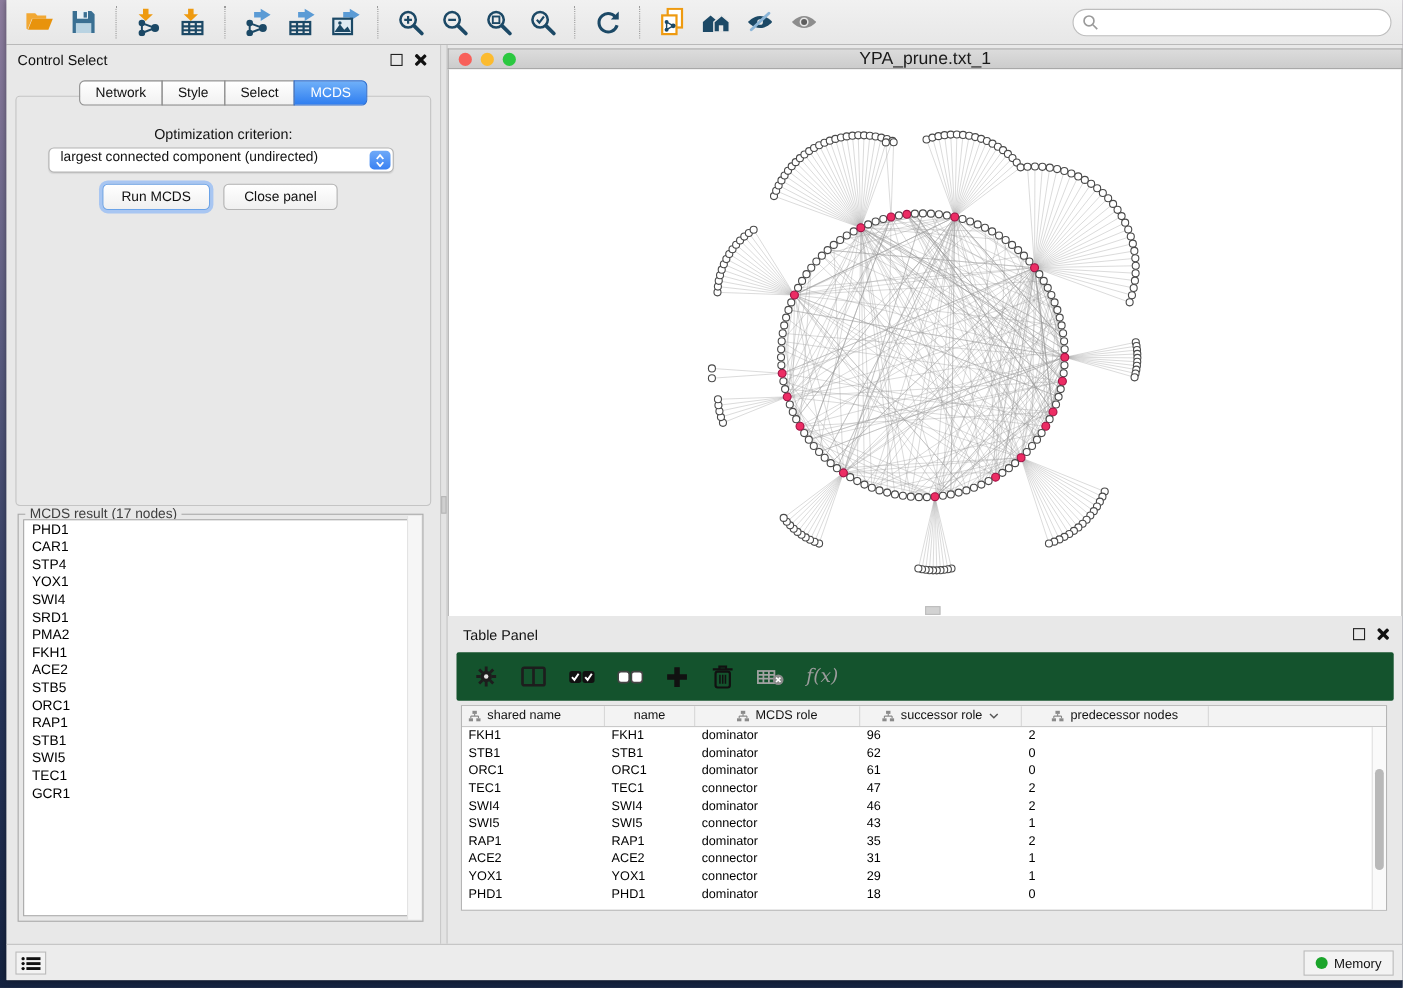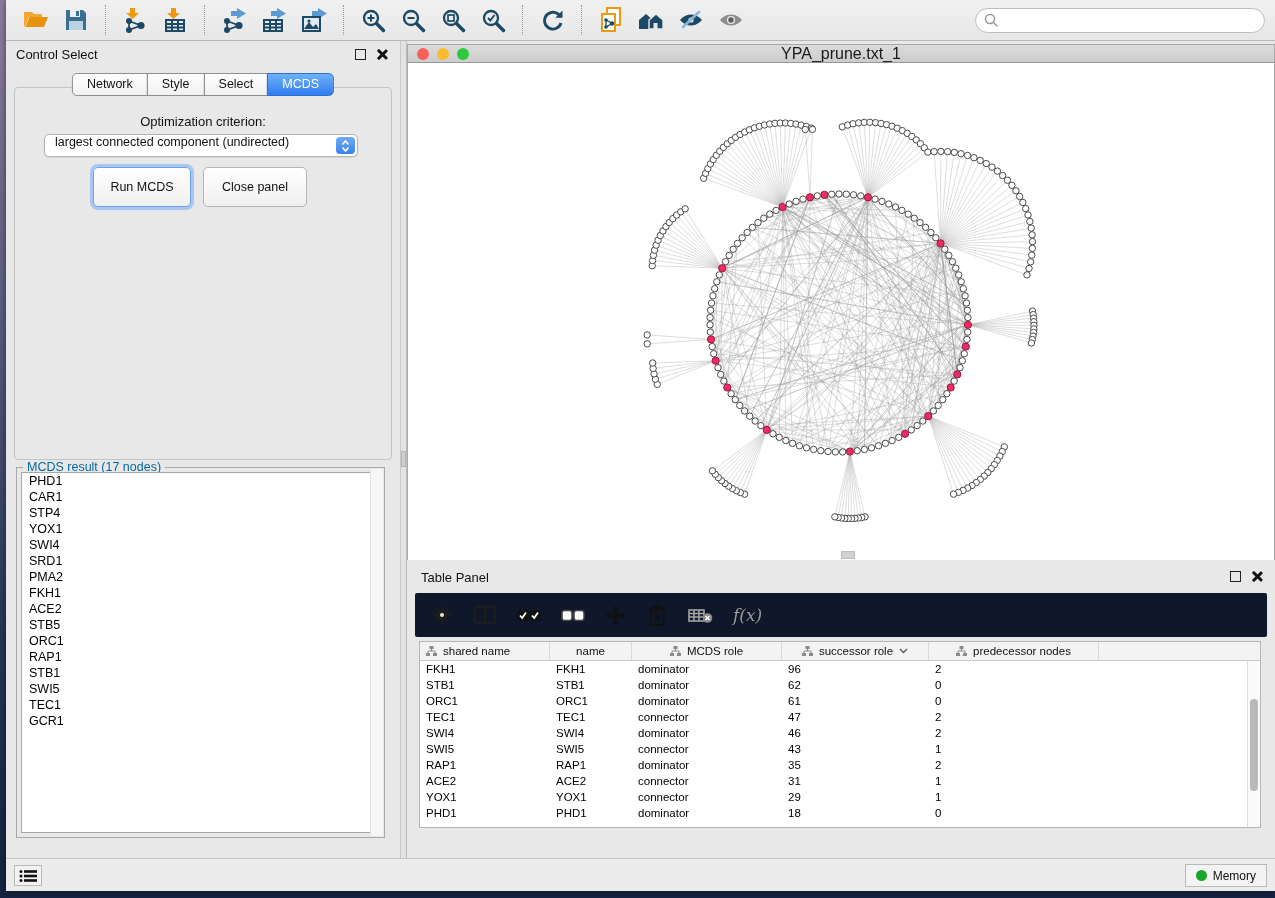--- a/index.html
+++ b/index.html
@@ -32,47 +32,47 @@
   .seg-tabs { position:absolute; top:32px; left:50%; transform:translateX(-50%); display:flex; z-index:3; }
   .seg { border:1px solid #8f8f8f; margin-left:-1px; background:linear-gradient(#ffffff,#f1f1f1); font-size:12.5px; padding:3px 14px 4px; color:#111; white-space:nowrap; }
   .seg:first-child { border-radius:5px 0 0 5px; margin-left:0; }
   .seg:last-child { border-radius:0 5px 5px 0; }
   .seg.sel { background:linear-gradient(#6fb0f9,#2f7ef0); color:#fff; border-color:#2f6fd0; }
 
   .tab-content { position:absolute; left:8px; right:8px; top:46px; height:373px; border:1px solid #c4c4c4; border-radius:4px; background:#e8e8e8; }
   .opt-label { position:absolute; top:73px; left:0; width:100%; text-align:center; font-size:13px; color:#111; }
   .popup { position:absolute; left:38px; top:93px; width:314px; height:23px; background:#fff; border:1px solid #b3b3b3; border-radius:5px; font-size:12.5px; color:#111; display:flex; align-items:flex-start; padding-left:10px; box-shadow:0 1px 1px rgba(0,0,0,.08); }
   .popup .stepper { position:absolute; right:2px; top:2px; width:19px; height:17px; border-radius:4px; background:linear-gradient(#6faaf8,#3a82f2); display:flex; align-items:center; justify-content:center; }
-  .btn { position:absolute; top:126px; height:40px; background:linear-gradient(#ffffff,#f0f0f0); border:1px solid #b5b5b5; border-radius:5px; font-size:12.5px; color:#111; display:flex; align-items:center; justify-content:center; }
+  .btn { position:absolute; top:126px; height:24px; background:linear-gradient(#ffffff,#f0f0f0); border:1px solid #b5b5b5; border-radius:5px; font-size:12.5px; color:#111; display:flex; align-items:center; justify-content:center; }
   .btn.run { left:87px; width:98px; border-color:#6ba3e8; box-shadow:0 0 0 3px rgba(115,170,250,.55); }
   .btn.closep { left:197px; width:104px; }
 
   .groupbox { position:absolute; left:10px; top:426px; width:369px; height:371px; border:1px solid #a9a9a9; }
-  .groupbox .glabel { position:absolute; top:-8px; left:6px; background:#e8e8e8; padding:0 4px; font-size:12.5px; color:#0369a1; }
+  .groupbox .glabel { position:absolute; top:-8px; left:6px; background:#e8e8e8; padding:0 4px; font-size:12.5px; color:#404040; }
   .mcds-list { position:absolute; inset:4px; background:#fff; border:1px solid #a6a6a6; overflow:hidden; }
   .mcds-gutter { position:absolute; right:1px; top:1px; bottom:1px; width:13px; background:#f6f6f6; border-left:1px solid #e3e3e3; }
   .mcds-item { font-size:12.5px; line-height:16px; padding-left:7px; color:#000; }
 
   
   .v-split { position:absolute; left:394px; top:0; width:7px; height:100%; background:#e3e3e3; border-left:1px solid #c9c9c9; border-right:1px solid #bdbdbd; }
   .v-grip { position:absolute; top:410px; left:0; width:5px; height:16px; background:#cfcfcf; border:1px solid #b5b5b5; }
 
   
   .rcol { position:absolute; left:401px; right:0; top:0; bottom:0; background:#e8e8e8; }
   .net-title { position:absolute; top:3px; left:0; right:0; height:19px; background:linear-gradient(#dcdcdc,#cccccc); border:1px solid #a8a8a8; border-bottom-color:#999; font-size:16px; color:#1a1a1a; text-align:center; line-height:18px; }
   .lights { position:absolute; left:9px; top:3px; display:flex; gap:8px; }
   .light { width:12px; height:12px; border-radius:50%; }
   .net-canvas { position:absolute; top:22px; left:0; right:0; height:497px; background:#fff; border-left:1px solid #aaa; border-right:1px solid #aaa; }
   .h-grip { position:absolute; left:50%; bottom:1px; width:14px; height:8px; background:#d2d2d2; border:1px solid #bcbcbc; }
 
   
   .tpanel { position:absolute; top:524px; left:0; right:0; bottom:0; }
   .tpanel .ptitle { position:absolute; top:5px; left:14px; font-size:13px; color:#111; }
   .tpanel .win-btns { right:12px; top:5px; }
-  .t-toolbar { position:absolute; top:28px; left:8px; right:8px; height:44px; background:#0f172a; border-radius:2px; display:flex; align-items:center; gap:20px; padding-left:16px; }
+  .t-toolbar { position:absolute; top:28px; left:8px; right:8px; height:44px; background:#14532d; border-radius:2px; display:flex; align-items:center; gap:20px; padding-left:16px; }
   .tt-btn { display:flex; align-items:center; justify-content:center; }
   .fx { font:italic 17px "DejaVu Serif", serif; color:#9c9c9c; }
 
   .ntable { position:absolute; top:76px; left:12px; right:14px; height:187px; background:#fff; border:1px solid #b5b5b5; }
   .nt-header { display:flex; height:19px; background:#f3f3f3; border-bottom:1px solid #c9c9c9; }
   .th { display:flex; align-items:center; justify-content:center; gap:6px; font-size:11.5px; color:#111; border-right:1px solid #d8d8d8; overflow:hidden; white-space:nowrap; }
   .th.left { justify-content:flex-start; padding-left:6px; }
   .tr { display:flex; height:16px; }
   .td { font-size:11.5px; line-height:16px; color:#000; overflow:hidden; white-space:nowrap; padding-left:6px; }
   .td.num { text-align:left; padding-right:16px; }

